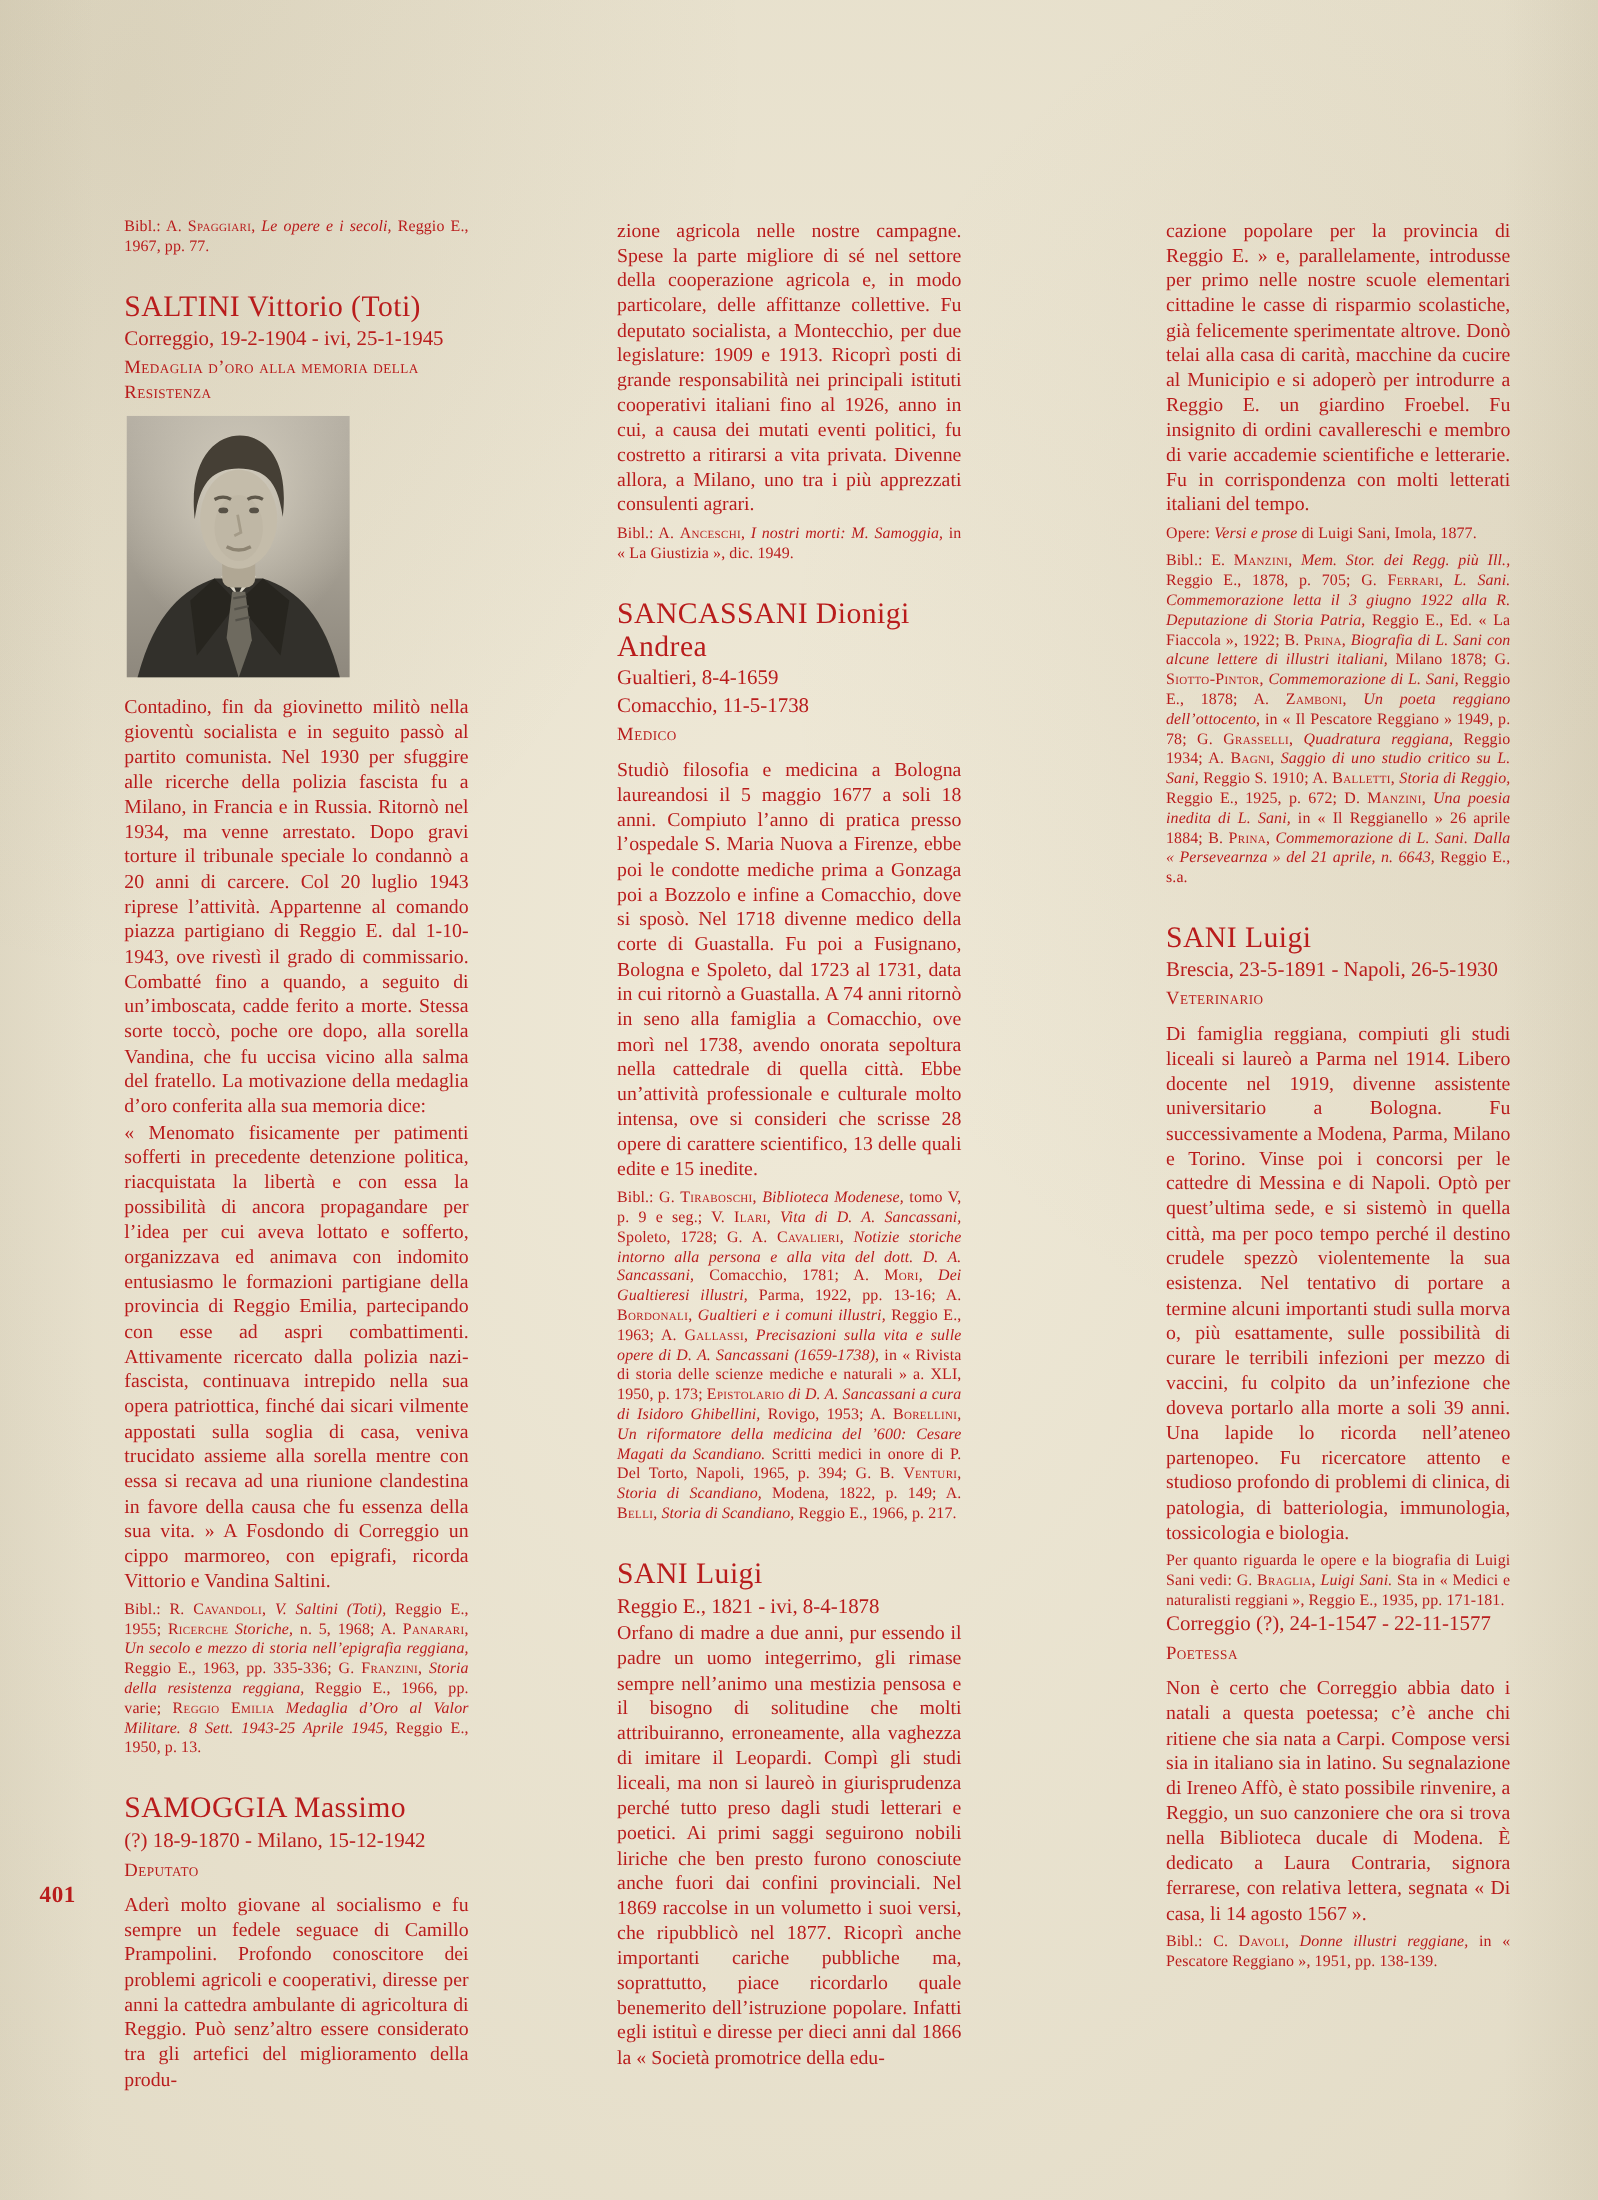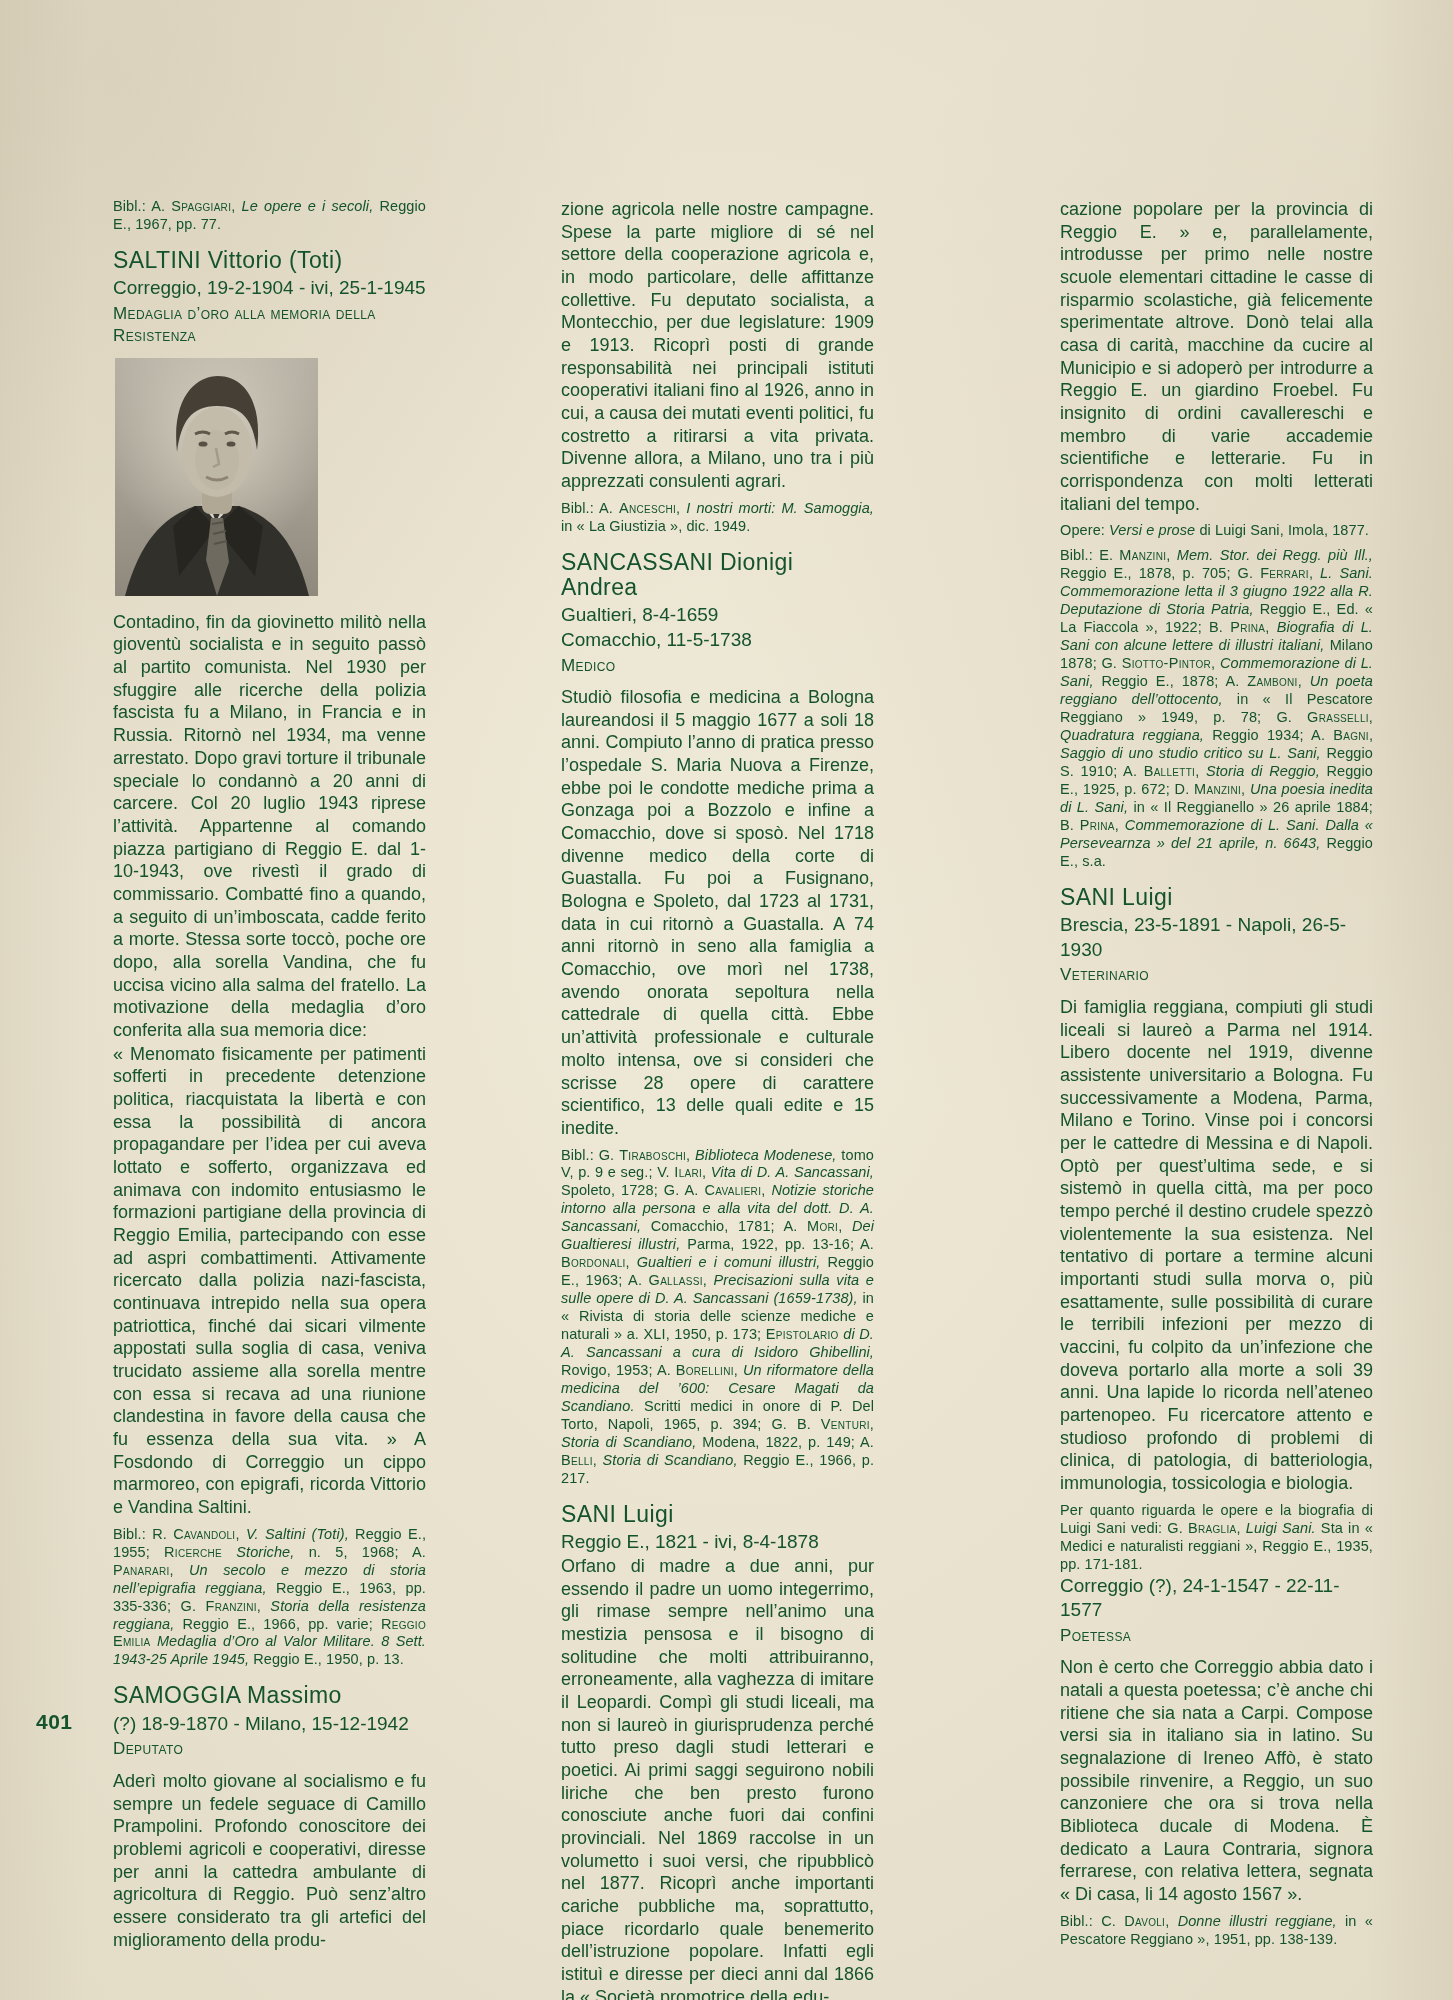--- a/index.html
+++ b/index.html
@@ -1,21 +1,21 @@
 <!DOCTYPE html>
 <html lang="it"><head>
 <meta charset="utf-8">
 <style>
   html,body{margin:0;padding:0;background:#d8d2bf;}
   .page{
     position:relative;
     width:1453px;height:2000px;
     background:#ece5d0;
-    font-family:Liberation Sans, sans-serif;
-    color:#14532d;
+    font-family:Liberation Serif, serif;
+    color:#b91c1c;
     overflow:hidden;
   }
   .page::before{
     content:"";position:absolute;inset:0;pointer-events:none;
     background:
       radial-gradient(ellipse at 8% 4%, rgba(120,104,64,0.10), rgba(120,104,64,0) 30%),
       radial-gradient(ellipse at 96% 30%, rgba(140,120,80,0.07), rgba(140,120,80,0) 35%),
       radial-gradient(ellipse at 50% 45%, rgba(255,255,255,0.16), rgba(60,50,30,0.05) 95%),
       linear-gradient(90deg, rgba(100,85,50,0.06), rgba(0,0,0,0) 6%, rgba(0,0,0,0) 94%, rgba(100,85,50,0.07));
   }
@@ -24,22 +24,22 @@
   #col2{left:561px;}
   #col3{left:1060px;}
   .col > :first-child{margin-top:0;}
 
   p{margin:0;}
   .bibl,.opere,.note{
     font-size:14.5px;line-height:1.24;text-align:justify;
     margin-top:7px;letter-spacing:0.1px;
   }
   .heading{
-    font-size:23px;font-weight:400;letter-spacing:0.4px;
-    margin:14px 0 3px;line-height:1.1;
+    font-size:27px;font-weight:400;letter-spacing:0.4px;
+    margin:30px 0 3px;line-height:1.1;
   }
   .dates{font-size:19px;line-height:1.3;}
   .role{
     font-size:17px;font-variant:small-caps;letter-spacing:0.4px;
     line-height:1.32;margin:2px 0 9px;
   }
   .body{
     font-size:18px;line-height:1.26;text-align:justify;
     hyphens:auto;-webkit-hyphens:auto;
   }

